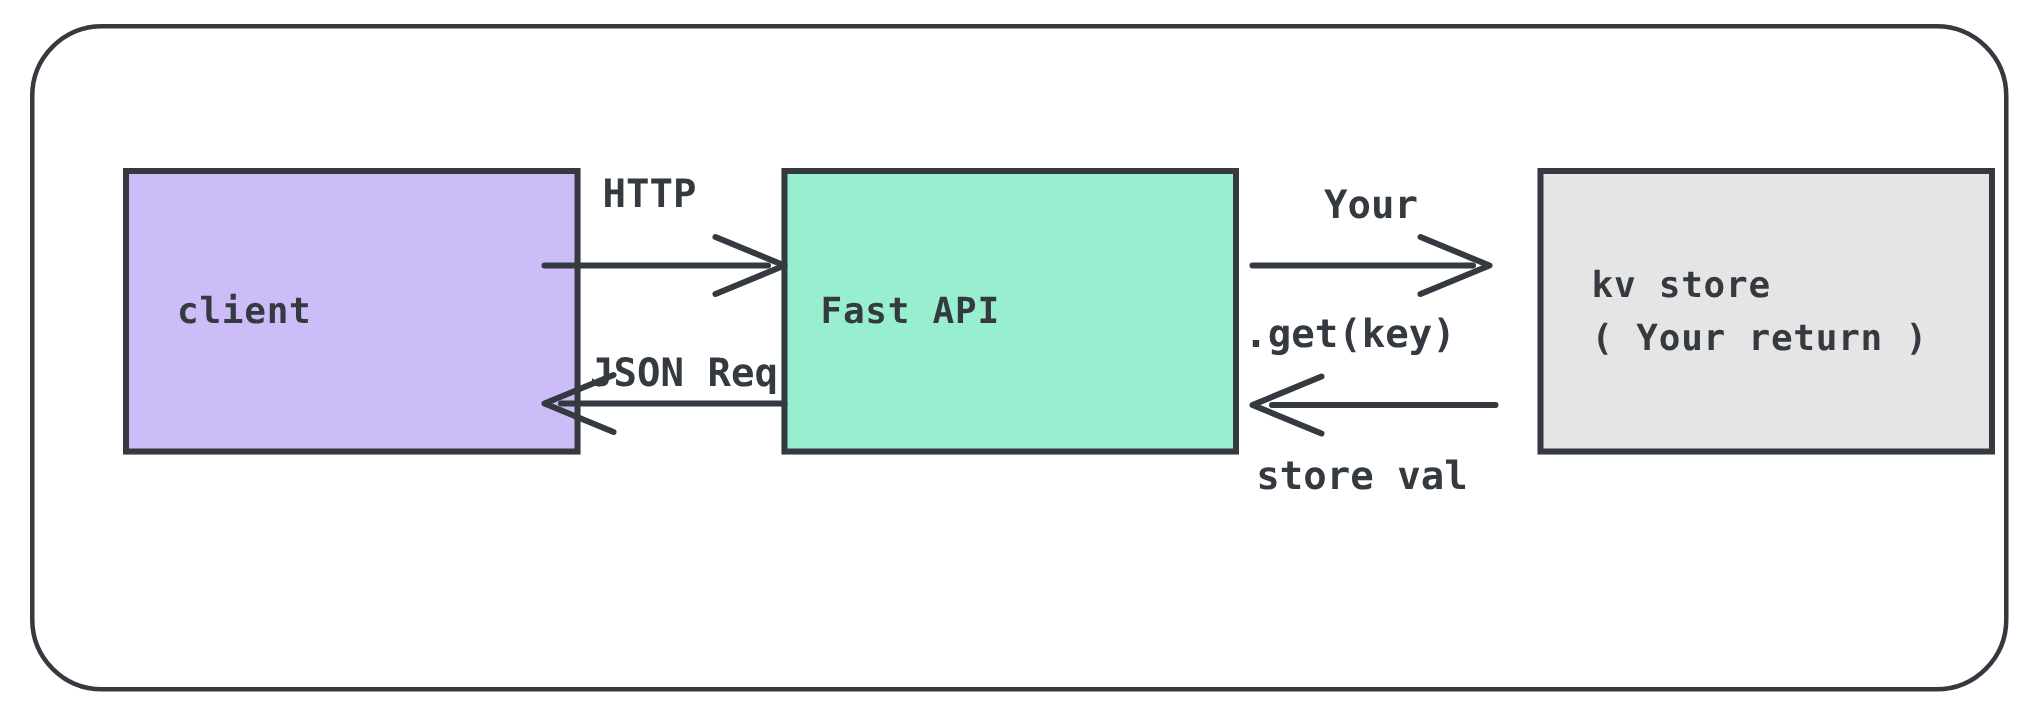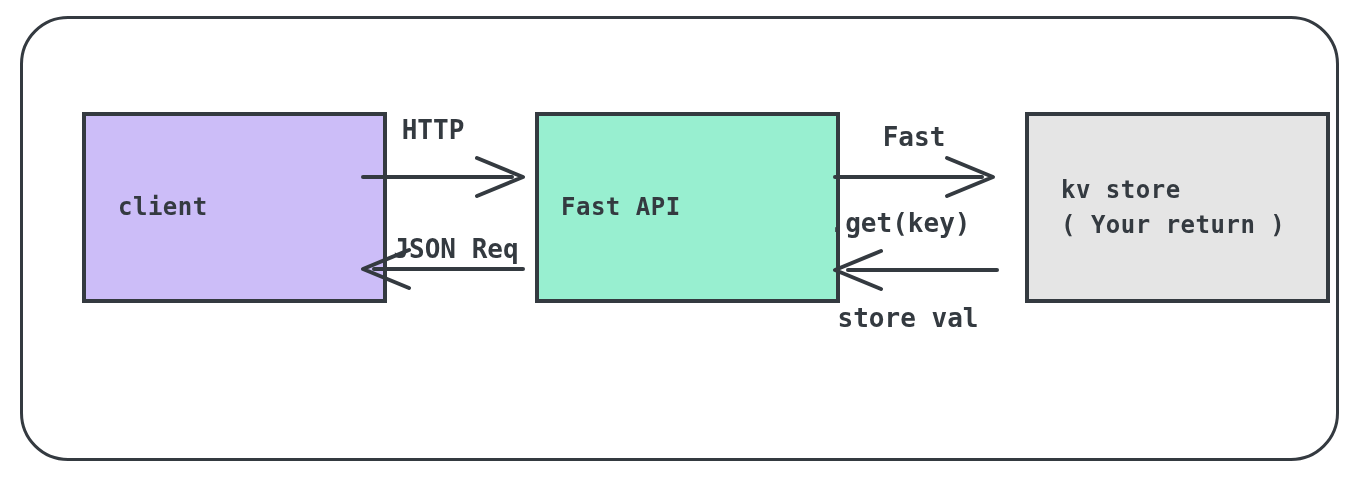--- a/index.html
+++ b/index.html
@@ -37,21 +37,21 @@
     padding-left: 32px;
   }
   .node .line {
     font-size: 24px;
     font-weight: bold;
     line-height: 35px;
     white-space: nowrap;
     letter-spacing: 0.5px;
   }
   .node-client  { left: 82px; }
-  .node-fastapi { left: 535px; padding-left: 22px; }
+  .node-fastapi { left: 521px; padding-left: 22px; }
   .node-kvstore { left: 1025px; }
   .arrows {
     position: absolute;
     left: 0; top: 0;
     width: 1360px; height: 480px;
   }
   .arrows line, .arrows polyline {
     stroke: var(--stroke);
     stroke-width: 4;
     fill: none;
@@ -101,17 +101,17 @@
       <polyline points="947,158 993,177 947,196"></polyline>
     </g>
     <g>
       <line x1="997" y1="270" x2="848" y2="270"></line>
       <polyline points="881,251 835,270 881,289"></polyline>
     </g>
   </svg>
 
   <div class="lbl" style="left:433px; top:130px;">HTTP</div>
   <div class="lbl" style="left:456px; top:222px;margin-top:27px;">JSON Req</div>
-  <div class="lbl" style="left:914px; top:137px;">Fast</div>
+  <div class="lbl" style="left:914px; top:137px;">Your</div>
   <div class="lbl" style="left:900px; top:223px;">.get(key)</div>
   <div class="lbl" style="left:908px; top:318px;">store val</div>
 
 </div>
 
 </body></html>

